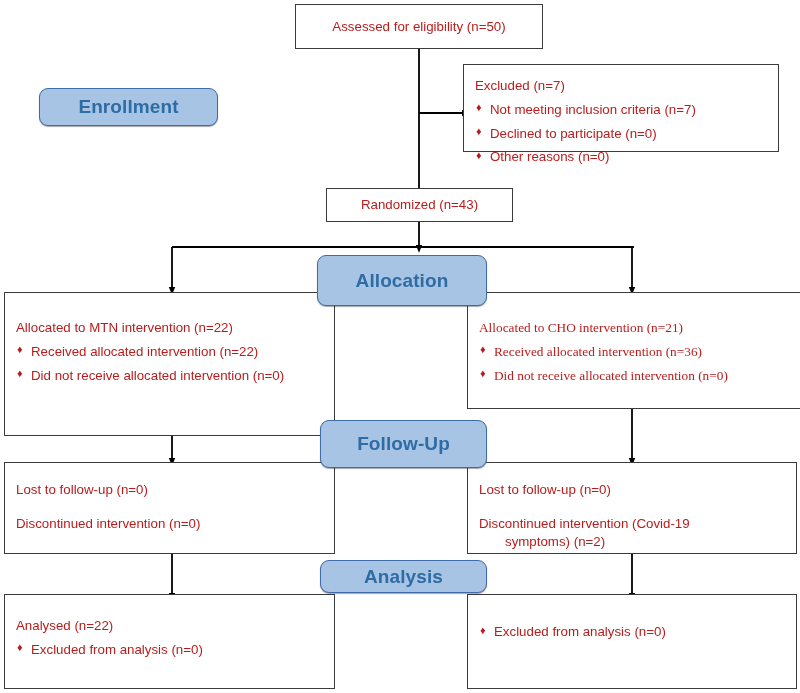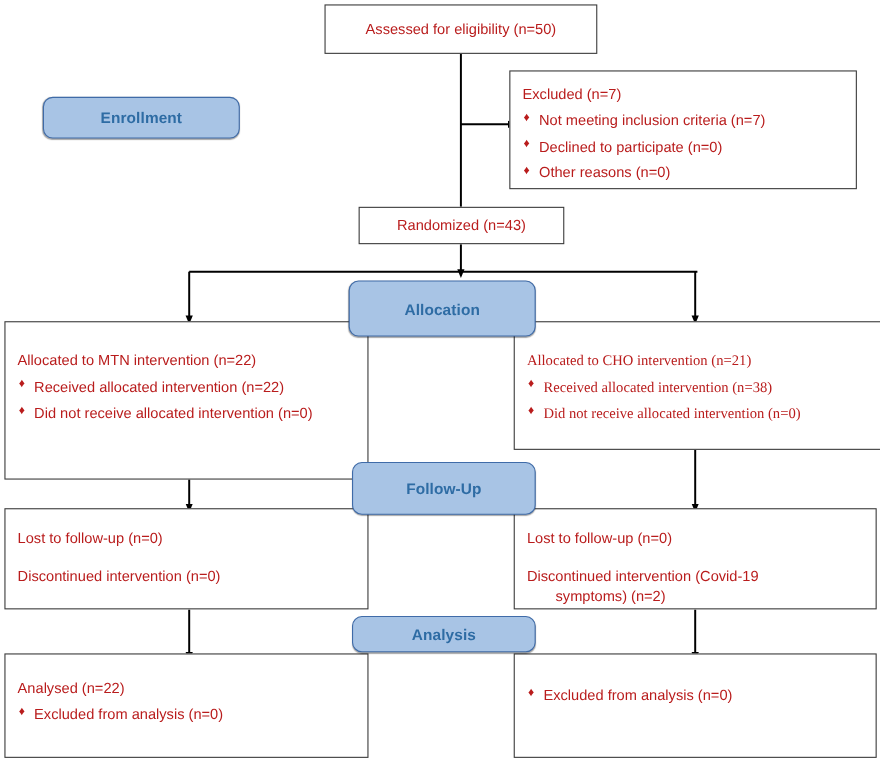--- a/index.html
+++ b/index.html
@@ -75,21 +75,21 @@
     position: absolute;
     box-sizing: border-box;
     display: flex;
     align-items: center;
     justify-content: center;
     border-radius: 9px;
     background: #a8c4e5;
     border: 1.4px solid #3f6ba8;
     color: #2e6ca4;
     font-weight: bold;
-    font-size: 14px;
+    font-size: 19px;
     letter-spacing: 0.1px;
     box-shadow: 0 1px 1px rgba(0,0,0,0.35);
     z-index: 3;
   }
 </style>
 </head>
 <body>
 
 <div id="diagram">
 
@@ -117,21 +117,21 @@
   </svg>
 
   <div class="stage" style="left:39px; top:88px; width:179px; height:38px;">
     <span>Enrollment</span>
   </div>
 
   <div class="box center" style="left:295px; top:4px; width:248px; height:45px;">
     <span class="title">Assessed for eligibility (n=50)</span>
   </div>
 
-  <div class="box padded" style="left:463px; top:64px; width:316px; height:108px; padding-top:12px;">
+  <div class="box padded" style="left:463px; top:64px; width:316px; height:88px; padding-top:12px;">
     <div class="title">Excluded (n=7)</div>
     <ul class="blist">
       <li>
         <span class="bullet">♦</span>
         <span>Not meeting inclusion criteria (n=7)</span>
       </li>
       <li>
         <span class="bullet">♦</span>
         <span>Declined to participate (n=0)</span>
       </li>
@@ -162,21 +162,21 @@
         <span>Did not receive allocated intervention (n=0)</span>
       </li>
     </ul>
   </div>
 
   <div class="box padded" style="left:467px; top:292px; width:397px; height:117px; padding-top:26px;font-family:Liberation Serif, serif;">
     <div class="title">Allocated to CHO intervention (n=21)</div>
     <ul class="blist">
       <li>
         <span class="bullet">♦</span>
-        <span>Received allocated intervention (n=38)</span>
+        <span>Received allocated intervention (n=36)</span>
       </li>
       <li>
         <span class="bullet">♦</span>
         <span>Did not receive allocated intervention (n=0)</span>
       </li>
     </ul>
   </div>
 
   <div class="stage" style="left:320px; top:420px; width:167px; height:48px;">
     <span>Follow-Up</span>

